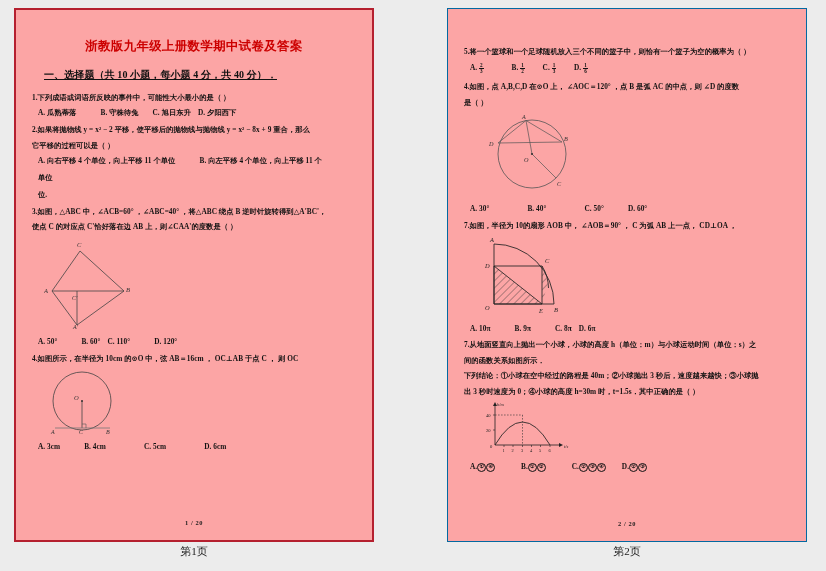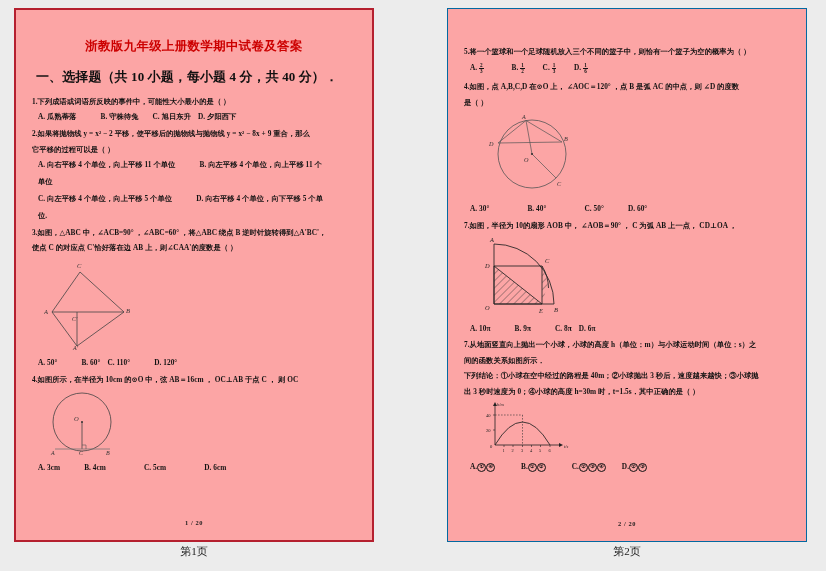--- a/index.html
+++ b/index.html
@@ -48,25 +48,26 @@
   .doc-title{
     text-align:center;
     color:#cc0000;
     font-weight:bold;
     font-size:12.4px;
     letter-spacing:.4px;
     margin:14px 0 13px 0;
     font-family:"Liberation Serif","DejaVu Serif",serif;
   }
   .sec-head{
-    font-size:13px;
+    font-size:10px;
     font-weight:bold;
     color:#101010;
-    margin:0 0 9px 4px;
+    margin:0 0 9px 12px;
     letter-spacing:.1px;
+    text-decoration:underline;
   }
   .q{
     font-size:7.3px;
     color:#121212;
     font-weight:bold;
     line-height:1.85;
     margin:0 0 2px 0;
     letter-spacing:.05px;
   }
   .opts{
@@ -145,26 +146,23 @@
       </div>
 
       <div class="q">
         <span>2.如果将抛物线 </span><span>y = x² − 2</span><span> 平移，使平移后的抛物线与抛物线 </span><span>y = x² − 8x + 9</span><span> 重合，那么</span>
       </div>
       <div class="q">它平移的过程可以是（    ）</div>
       <div class="opts">
         <span>A. 向右平移 4 个单位，向上平移 11 个单位</span><span class="sp-l"></span><span>B. 向左平移 4 个单位，向上平移 11 个</span>
       </div>
       <div class="opts">单位</div>
-      <div class="opts">
-        <span>C. 向左平移 4 个单位，向上平移 5 个单位</span><span class="sp-l"></span><span>D. 向右平移 4 个单位，向下平移 5 个单</span>
-      </div>
       <div class="opts">位.</div>
 
-      <div class="q">3.如图，△ABC 中，∠ACB=90°  ，∠ABC=60°  ，将△ABC 绕点 B 逆时针旋转得到△A'BC'，</div>
+      <div class="q">3.如图，△ABC 中，∠ACB=60°  ，∠ABC=40°  ，将△ABC 绕点 B 逆时针旋转得到△A'BC'，</div>
       <div class="q">使点 C 的对应点 C'恰好落在边 AB 上，则∠CAA'的度数是（    ）</div>
 
       <div class="fig i1">
         <svg width="120" height="92" viewBox="0 0 120 92">
           <g stroke="#444" stroke-width="0.8" fill="none">
             <path d="M8,54 L36,14"></path>
             <path d="M36,14 L80,54"></path>
             <path d="M8,54 L80,54"></path>
             <path d="M8,54 L33,88"></path>
             <path d="M33,88 L80,54"></path>

